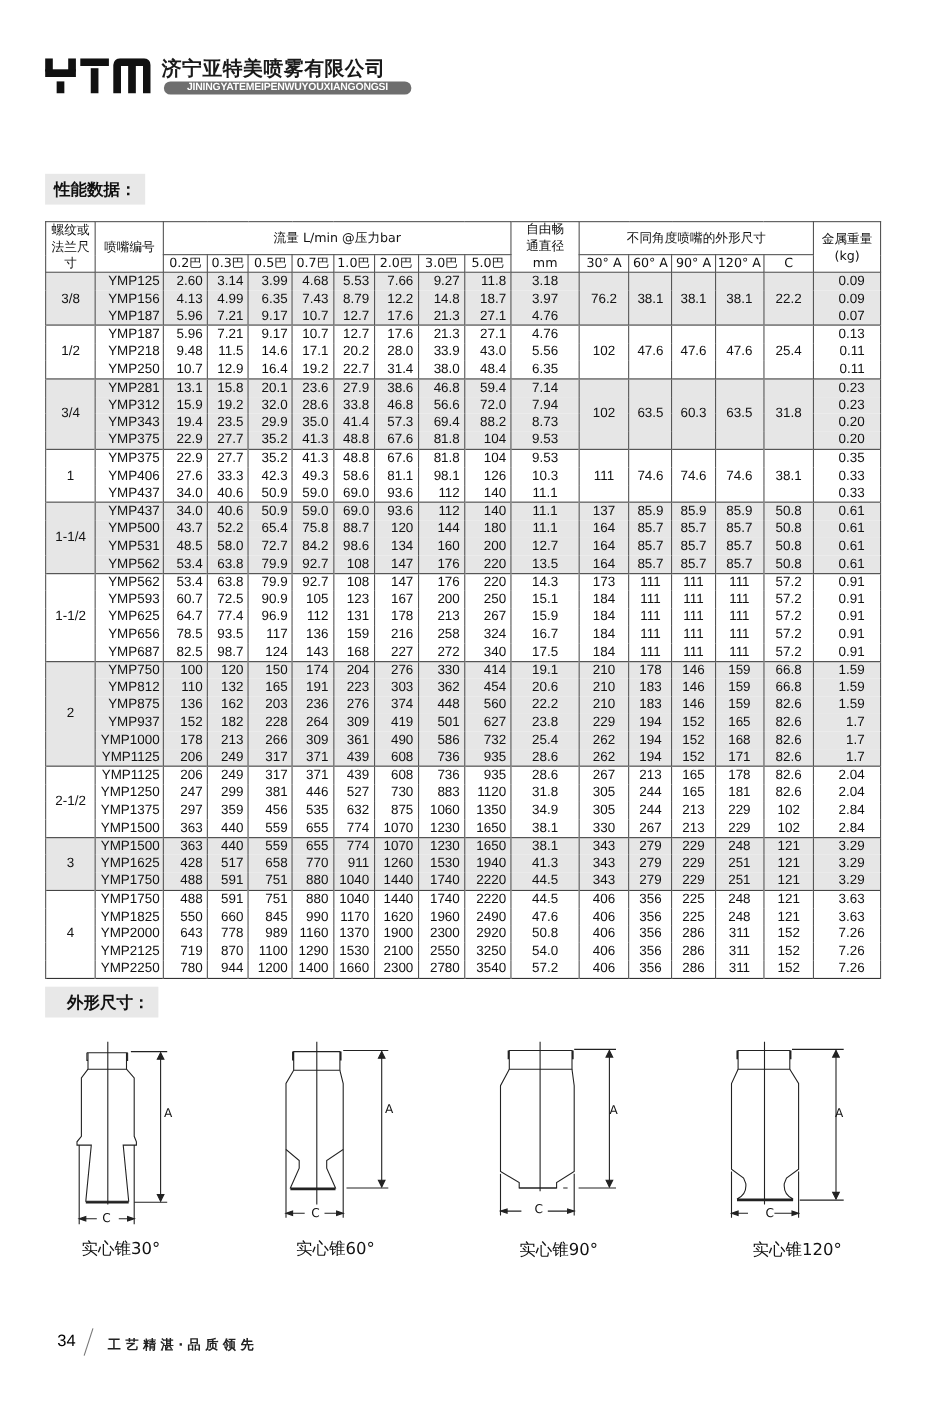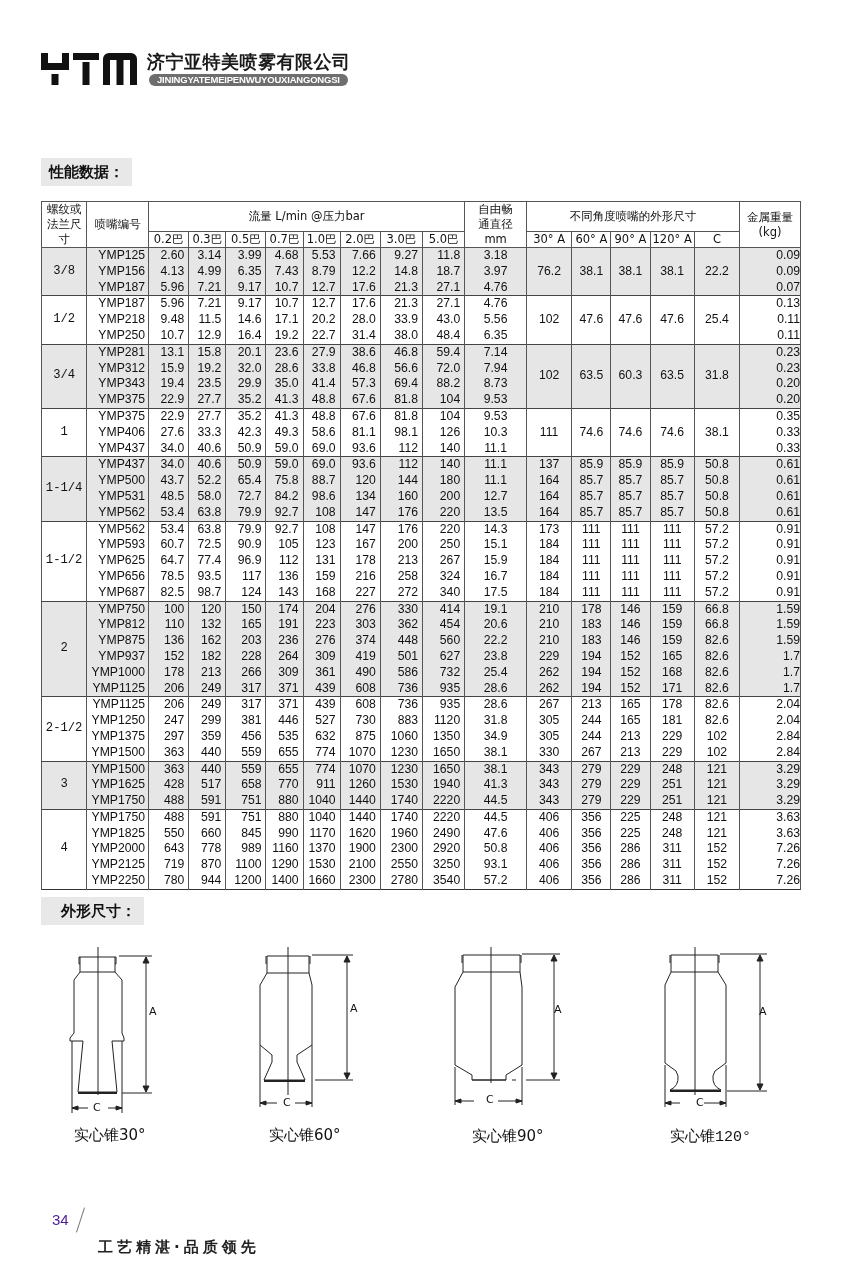--- a/index.html
+++ b/index.html
@@ -2,49 +2,49 @@
 <html><head>
 <meta charset="utf-8">
 <style>
   * { box-sizing: border-box; margin: 0; padding: 0; }
   html, body { width: 850px; height: 1275px; background: #ffffff; }
   body { position: relative; font-family: "DejaVu Sans", "Liberation Sans", sans-serif; color: #111; overflow: hidden; }
 
   
   .logo { position: absolute; left: 41px; top: 53px; width: 96px; height: 32px; }
   .company-cn { position: absolute; left: 147px; top: 50px; font-size: 18px; font-weight: bold; letter-spacing: 0.5px; color: #1a1a1a; white-space: nowrap; }
-  .company-en { position: absolute; left: 149px; top: 74px; height: 12px; padding: 0 8px; border-radius: 6px; background: #6e6e6e; color: #fff; font-family: "Liberation Sans", sans-serif; font-size: 9.5px; line-height: 12px; font-weight: bold; letter-spacing: -0.2px; white-space: nowrap; }
+  .company-en { position: absolute; left: 149px; top: 74px; height: 12px; padding: 0 21px; border-radius: 6px; background: #6e6e6e; color: #fff; font-family: "Liberation Sans", sans-serif; font-size: 9.5px; line-height: 12px; font-weight: bold; letter-spacing: -0.2px; white-space: nowrap; }
 
   .section-title { position: absolute; left: 41px; height: 28px; padding: 0 8px; background: #e8e8e8; font-size: 15px; line-height: 28px; font-weight: bold; color: #111; }
   .st-perf { top: 158px; }
   .st-dims { top: 897px; padding-left: 20px; }
 
   
   table.perf { position: absolute; left: 41px; top: 201px; width: 760px; border-collapse: collapse; font-family: "Liberation Sans", sans-serif; font-size: 12.2px; color: #111; border: 1.5px solid #333; }
   table.perf th, table.perf td { border-left: 1px solid #555; border-right: 1px solid #555; text-align: center; font-weight: normal; padding: 0; line-height: 15.8px; }
   table.perf thead th { border: 1px solid #555; background: #fff; }
   table.perf thead th.cn { font-family: "DejaVu Sans", sans-serif; font-size: 11.5px; line-height: 15px; }
   table.perf tbody tr.grp-first td { border-top: 1.5px solid #444; }
   table.perf tbody tr.shade td { background: #e6e6e6; }
-  table.perf td.size { vertical-align: middle; font-family: Liberation Mono, monospace; }
+  table.perf td.size { vertical-align: middle; }
   table.perf td.dims { vertical-align: middle; }
   table.perf td.model { text-align: right; padding-right: 3px; }
   table.perf td.num { text-align: right; padding-right: 4px; }
-  table.perf td.wt { text-align: right; }
+  table.perf td.wt { text-align: right; padding-right: 14px; }
   table.perf td.free { text-align: center; }
 
   
   .diagram { position: absolute; }
   .diagram svg { display: block; }
   .diagram .caption { position: absolute; font-size: 15px; color: #111; white-space: nowrap; }
 
   
-  .page-num { position: absolute; left: 52px; top: 1211px; font-family: "Liberation Sans", sans-serif; font-size: 15px; color: #4c1d95; }
+  .page-num { position: absolute; left: 52px; top: 1211px; font-family: "Liberation Sans", sans-serif; font-size: 15px; color: #000000; }
   .footer-slash { position: absolute; left: 80px; top: 1207px; width: 1px; height: 26px; background: #777; transform: rotate(18deg); }
-  .slogan { position: absolute; left: 98px; top: 1214px; font-size: 15px; font-weight: bold; letter-spacing: 4px; color: #222; white-space: nowrap; margin-top: 24px; }
+  .slogan { position: absolute; left: 98px; top: 1214px; font-size: 12px; font-weight: bold; letter-spacing: 4px; color: #222; white-space: nowrap; }
 </style>
 </head>
 <body>
 
 <svg class="logo" viewBox="0 0 96 32">
 
   <rect x="0" y="0" width="7" height="12" fill="#111"></rect>
   <rect x="21" y="0" width="7" height="12" fill="#111"></rect>
   <rect x="0" y="10" width="28" height="7" fill="#111"></rect>
   <rect x="10.5" y="21" width="7" height="11" fill="#111"></rect>
@@ -763,21 +763,21 @@
       <tr>
         <td class="model">YMP2125</td>
         <td class="num">719</td>
         <td class="num">870</td>
         <td class="num">1100</td>
         <td class="num">1290</td>
         <td class="num">1530</td>
         <td class="num">2100</td>
         <td class="num">2550</td>
         <td class="num">3250</td>
-        <td class="free">93.1</td>
+        <td class="free">54.0</td>
         <td class="dims">406</td>
         <td class="dims">356</td>
         <td class="dims">286</td>
         <td class="dims">311</td>
         <td class="dims">152</td>
         <td class="wt">7.26</td>
       </tr>
       <tr>
         <td class="model">YMP2250</td>
         <td class="num">780</td>
@@ -869,18 +869,18 @@
     <line x1="60" y1="9" x2="107" y2="9"></line>
     <line x1="67" y1="146" x2="107" y2="146"></line>
     <line x1="100" y1="10" x2="100" y2="145"></line>
     <path d="M97 16 L100 10 L103 16 Z M97 139 L100 145 L103 139 Z" fill="#222"></path>
     <line x1="5" y1="120" x2="5" y2="162"></line>
     <line x1="66" y1="120" x2="66" y2="162"></line>
     <path d="M5 158 H20 M44 158 H66 M5 158 L11 156 L11 160 Z M66 158 L60 156 L60 160 Z" fill="#222"></path>
   </svg>
   <span style="position:absolute;left:99px;top:60px;font-size:11px;">A</span>
   <span style="position:absolute;left:36px;top:151px;font-size:11px;">C</span>
-  <span class="caption" style="left:10px;top:182px;font-family:Liberation Mono, monospace;">实心锥120°</span>
+  <span class="caption" style="left:24px;top:182px;">实心锥120°</span>
 </div>
 
 <div class="page-num">34</div>
 <div class="footer-slash"></div>
 <div class="slogan">工艺精湛·品质领先</div>
 
 </body></html>

